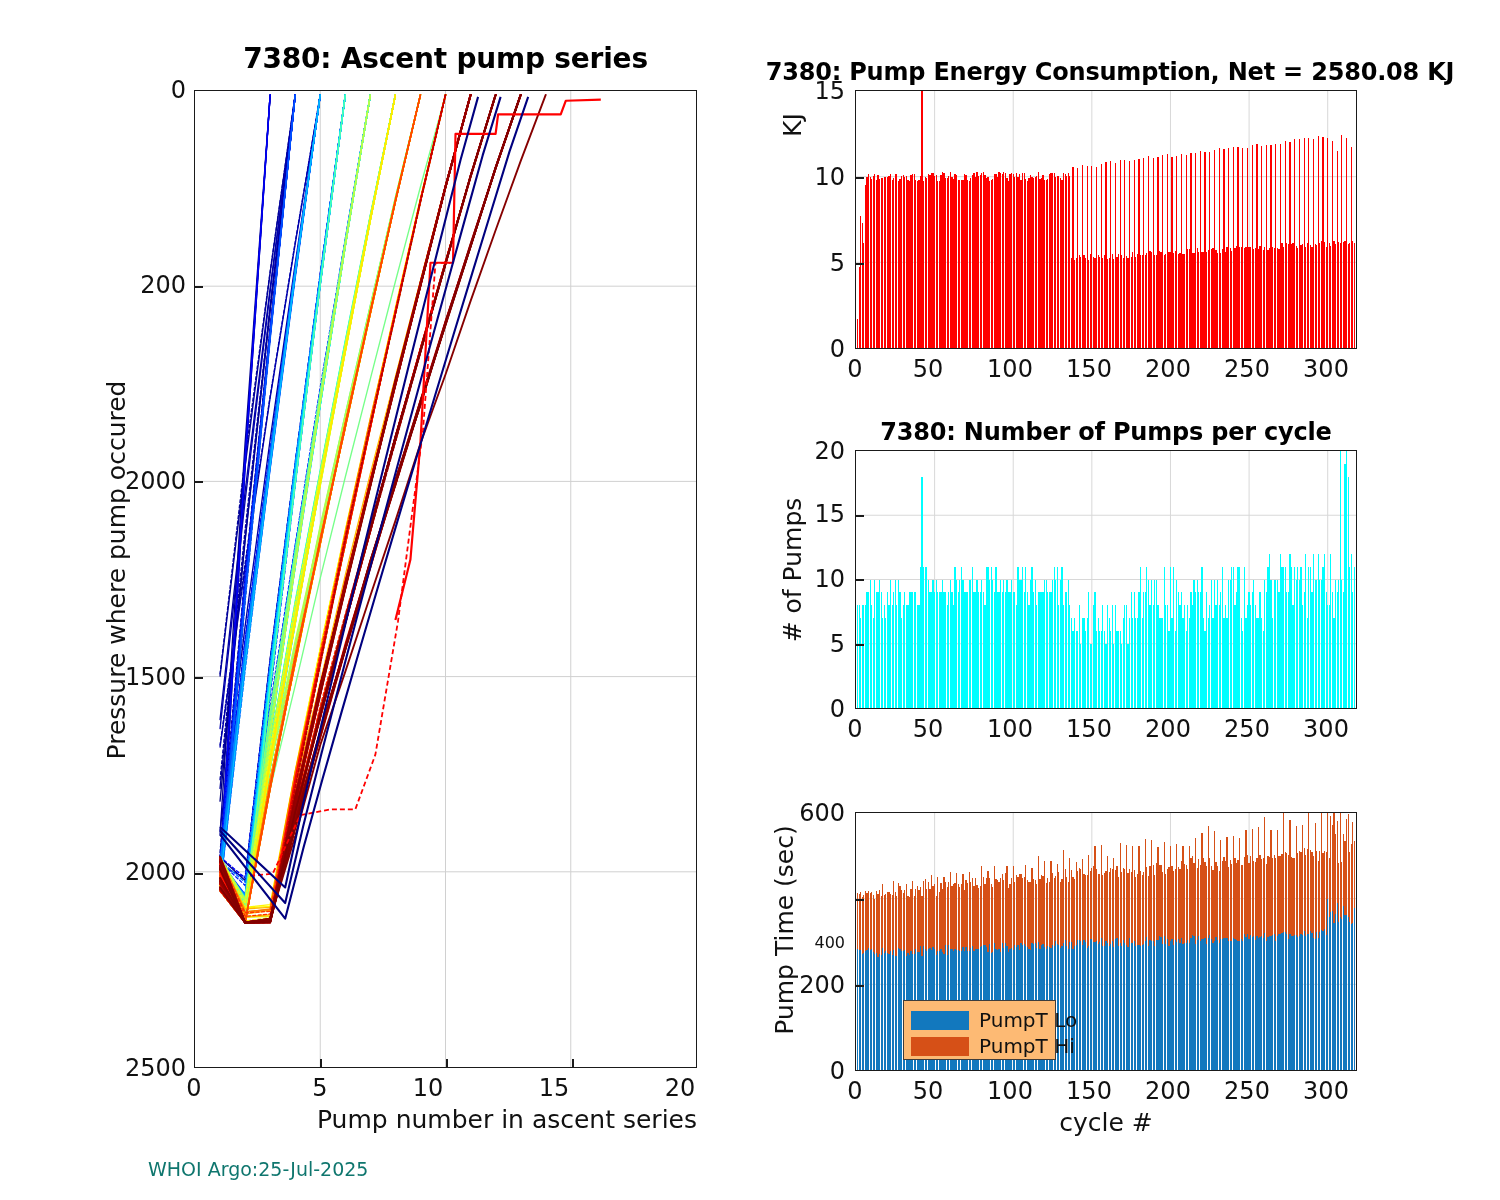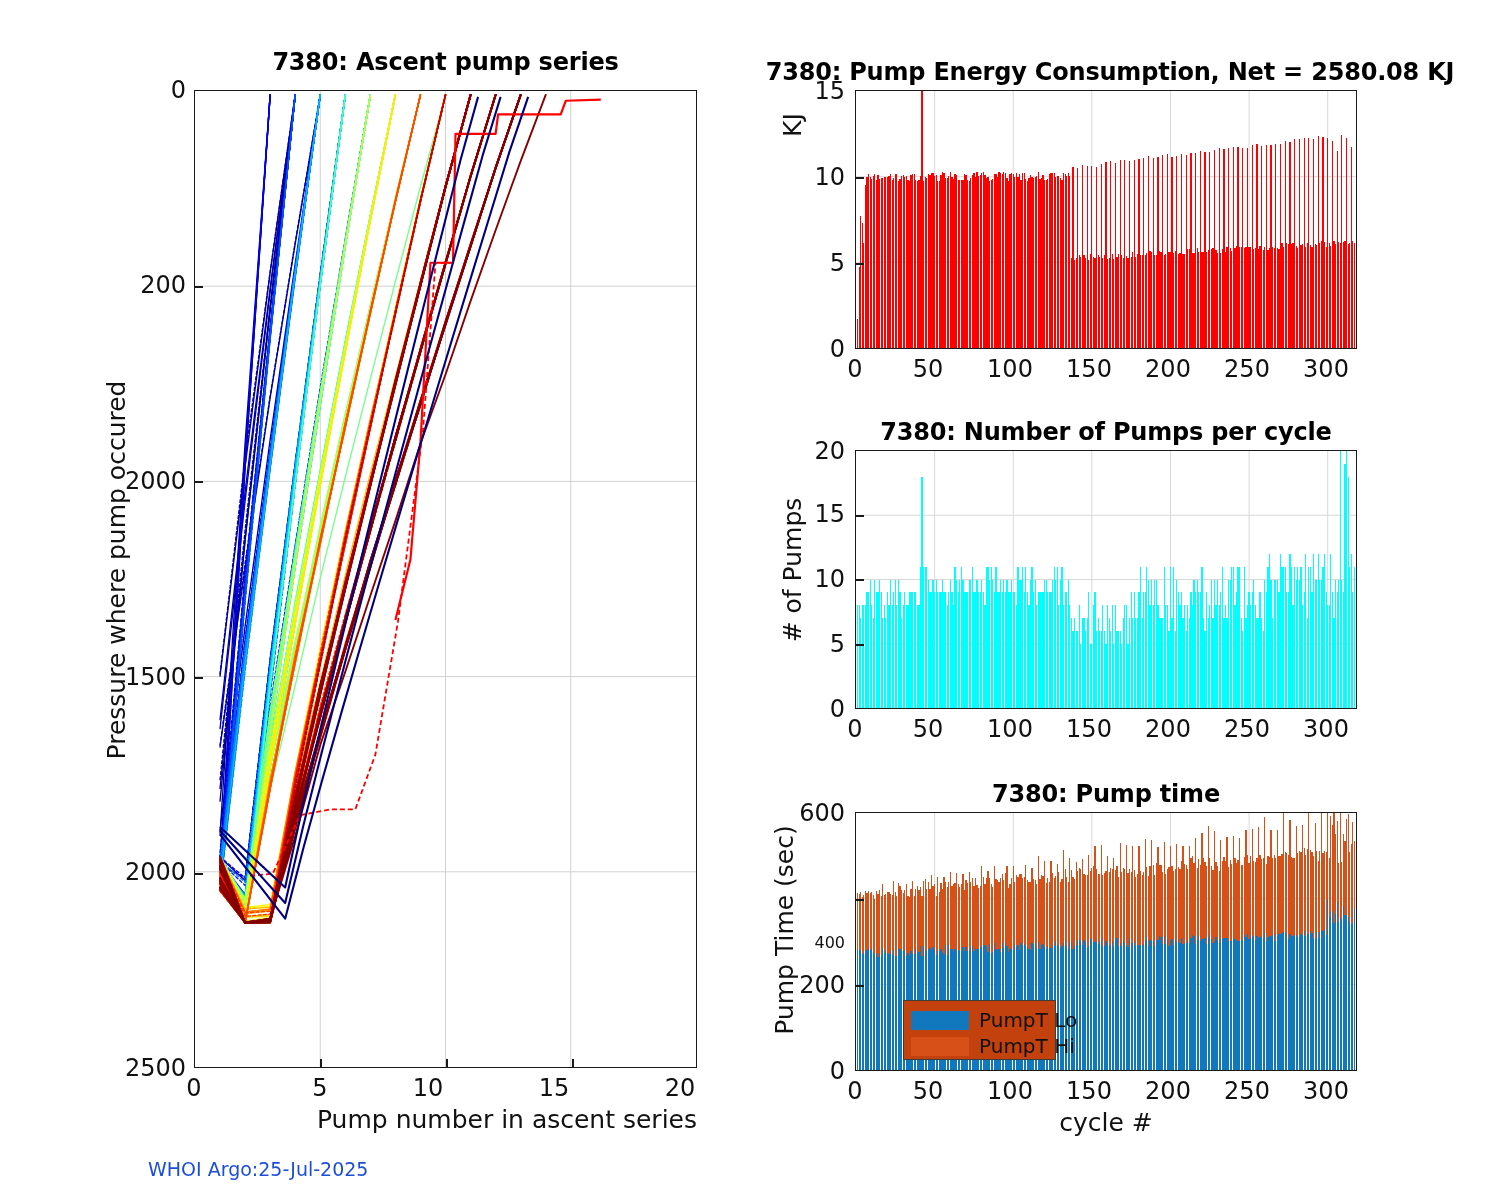--- a/index.html
+++ b/index.html
@@ -17,35 +17,35 @@
 
   .tick{position:absolute;color:#111;white-space:nowrap;}
   .tick.y{text-align:right;}
   .tick.x{text-align:center;}
 
   .axlabel{position:absolute;color:#111;white-space:nowrap;text-align:center;}
   .axlabel.vert{transform-origin:0 0;}
 
   .tickmark{position:absolute;background:#1a1a1a;}
 
-  .footer{position:absolute;color:#1d4ed8;white-space:nowrap;}
+  .footer{position:absolute;color:#0f766e;white-space:nowrap;}
 
   
-  .legend{position:absolute;background:#c2410c;border:1.4px solid #3c3c3c;
+  .legend{position:absolute;background:#fdba74;border:1.4px solid #3c3c3c;
           box-sizing:border-box;padding:6px 9px 6px 7px;}
   .legend-row{display:flex;align-items:center;height:26px;}
   .legend-swatch{width:58px;height:19px;margin-right:10px;flex:none;}
   .legend-label{font-size:20px;color:#111;white-space:nowrap;line-height:1;}
 </style>
 </head>
 <body>
 
 <div class="fig">
 
-  <div class="title" style="left:194px;top:48px;width:503px;font-size:24px;">7380: Ascent pump series</div>
+  <div class="title" style="left:194px;top:42px;width:503px;font-size:28px;">7380: Ascent pump series</div>
 
   <div class="axes" id="ax-ascent" style="left:194px;top:90px;width:503px;height:978px;">
     <svg class="plotsvg" id="svg-ascent" viewBox="0 0 503 978" preserveAspectRatio="none">
         <line x1="0" y1="195.60000000000002" x2="503" y2="195.60000000000002" stroke="#d0d0d0" stroke-width="1"></line>
         <line x1="0" y1="391.20000000000005" x2="503" y2="391.20000000000005" stroke="#d0d0d0" stroke-width="1"></line>
         <line x1="0" y1="586.8" x2="503" y2="586.8" stroke="#d0d0d0" stroke-width="1"></line>
         <line x1="0" y1="782.4000000000001" x2="503" y2="782.4000000000001" stroke="#d0d0d0" stroke-width="1"></line>
         <line x1="125.75" y1="0" x2="125.75" y2="978" stroke="#d0d0d0" stroke-width="1"></line>
         <line x1="251.5" y1="0" x2="251.5" y2="978" stroke="#d0d0d0" stroke-width="1"></line>
         <line x1="377.25" y1="0" x2="377.25" y2="978" stroke="#d0d0d0" stroke-width="1"></line>
@@ -1093,21 +1093,20 @@
   <div class="tick x" style="left:835px;top:715px;width:40px;font-size:24px;">0</div>
   <div class="tick x" style="left:905px;top:715px;width:46px;font-size:24px;">50</div>
   <div class="tick x" style="left:981px;top:715px;width:58px;font-size:24px;">100</div>
   <div class="tick x" style="left:1060px;top:715px;width:58px;font-size:24px;">150</div>
   <div class="tick x" style="left:1139px;top:715px;width:58px;font-size:24px;">200</div>
   <div class="tick x" style="left:1218px;top:715px;width:58px;font-size:24px;">250</div>
   <div class="tick x" style="left:1297px;top:715px;width:58px;font-size:24px;">300</div>
 
   <div class="axlabel vert" style="left:778px;top:705px;width:270px;font-size:25px;transform:rotate(-90deg);text-align:center;"># of Pumps</div>
 
-  <div class="title" style="left:855px;top:780px;width:502px;font-size:24px;">7380: Pump time</div>
 
   <div class="axes" id="ax-pumptime" style="left:855px;top:812px;width:502px;height:259px;">
     <svg class="plotsvg" id="svg-pumptime" viewBox="0 0 502 259" preserveAspectRatio="none">
         <line x1="0" y1="172.66666666666669" x2="502" y2="172.66666666666669" stroke="#d8d8d8" stroke-width="1"></line>
         <line x1="0" y1="86.33333333333334" x2="502" y2="86.33333333333334" stroke="#d8d8d8" stroke-width="1"></line>
         <line x1="78.93081761006289" y1="0" x2="78.93081761006289" y2="259" stroke="#d8d8d8" stroke-width="1"></line>
         <line x1="157.86163522012578" y1="0" x2="157.86163522012578" y2="259" stroke="#d8d8d8" stroke-width="1"></line>
         <line x1="236.7924528301887" y1="0" x2="236.7924528301887" y2="259" stroke="#d8d8d8" stroke-width="1"></line>
         <line x1="315.72327044025155" y1="0" x2="315.72327044025155" y2="259" stroke="#d8d8d8" stroke-width="1"></line>
         <line x1="394.6540880503145" y1="0" x2="394.6540880503145" y2="259" stroke="#d8d8d8" stroke-width="1"></line>

